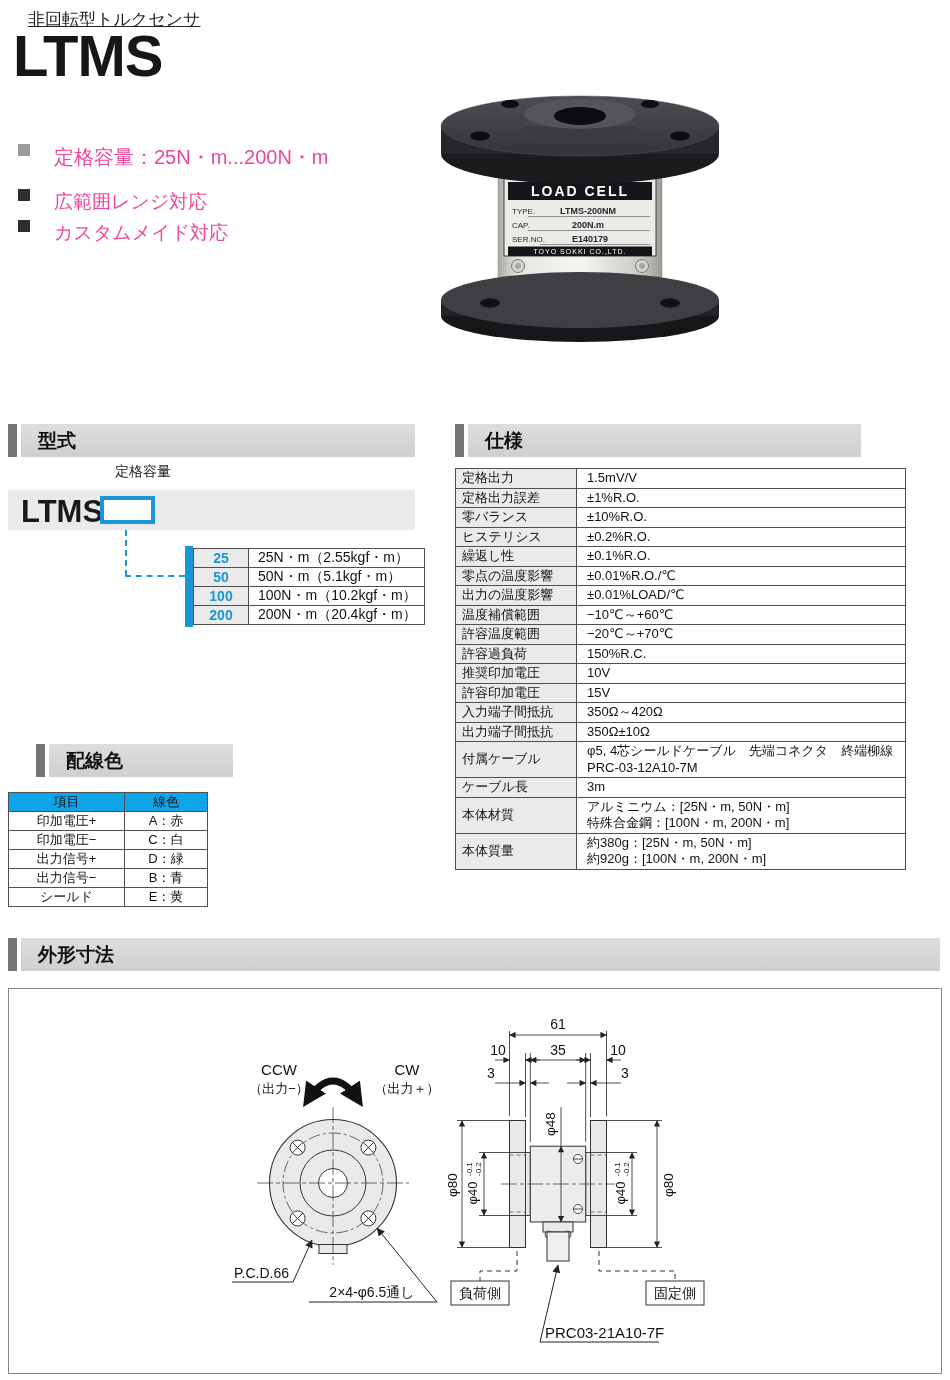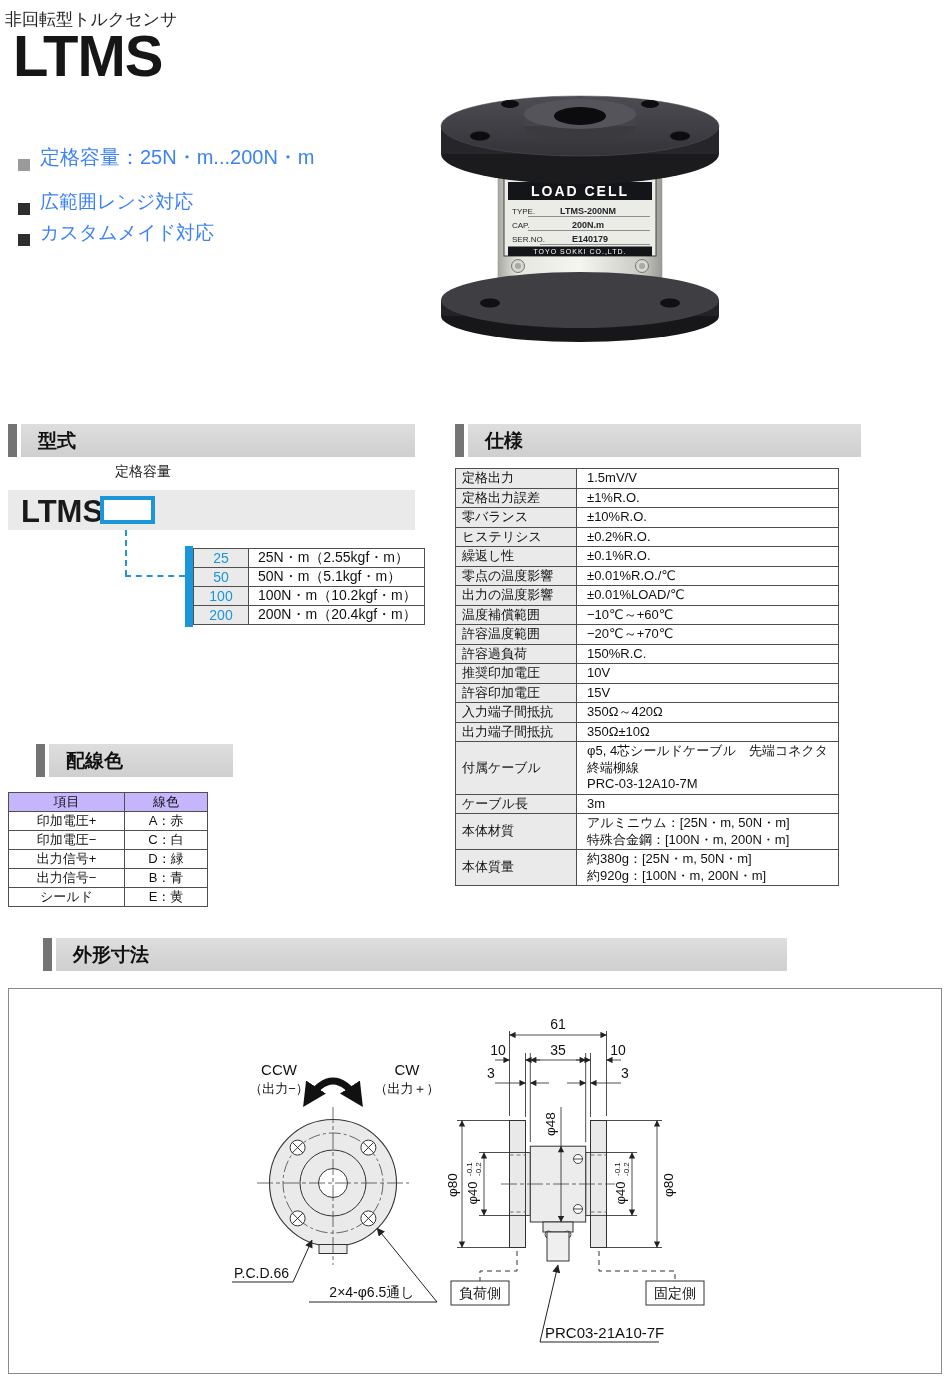--- a/index.html
+++ b/index.html
@@ -4,25 +4,25 @@
 <style>
   html,body{margin:0;padding:0;}
   body{
     width:950px;height:1380px;position:relative;background:#ffffff;
     font-family:"Liberation Sans","DejaVu Sans",sans-serif;color:#1c1c1c;
     overflow:hidden;
   }
   .abs{position:absolute;}
 
   
-  .subtitle{left:5px;top:8px;font-size:17px;color:#222;}
+  .subtitle{left:28px;top:8px;font-size:17px;color:#222;text-decoration:underline;}
   .big-title{left:13px;top:22px;font-size:58px;font-weight:bold;letter-spacing:-1px;color:#161616;}
 
   
-  .feature{left:18px;display:flex;align-items:flex-end;gap:10px;font-size:19px;color:#3b82f6;}
+  .feature{left:18px;display:flex;align-items:flex-start;gap:24px;font-size:19px;color:#ec4899;}
   .feature .sq{width:12px;height:12px;flex:0 0 12px;}
   .sq-gray{background:#9a9a9a;}
   .sq-dark{background:#2e2e2e;}
 
   
   .sec-head{height:33px;}
   .sec-bar{position:absolute;left:0;top:0;width:9px;height:33px;background:#747474;}
   .sec-panel{position:absolute;left:13px;right:0;top:0;height:33px;
     background:linear-gradient(#dedede,#cfcfcf);
     display:flex;align-items:center;padding-left:17px;box-sizing:border-box;
@@ -31,35 +31,35 @@
   
   .cap-label{left:115px;top:463px;font-size:14px;color:#222;}
   .model-strip{left:8px;top:490px;width:407px;height:40px;background:#eaeaea;}
   .model-prefix{left:21px;top:494px;font-size:31px;font-weight:bold;color:#1a1a1a;letter-spacing:0px;}
   .model-box{left:100px;top:496px;width:47px;height:20px;background:#fff;border:4px solid #1b96d8;}
   .dash-v{left:125px;top:530px;height:46px;width:0;border-left:2px dashed #1b96d8;}
   .dash-h{left:125px;top:575px;width:60px;height:0;border-top:2px dashed #1b96d8;}
   .cap-bar{left:185px;top:546px;width:8px;height:81px;background:#1b96d8;}
   table.capt{position:absolute;left:193px;top:548px;border-collapse:collapse;background:#fff;}
   table.capt td{border:1px solid #4f4f4f;font-size:14px;height:17px;padding:0 6px;}
-  table.capt td.code{background:#eaeaea;color:#1b96d8;font-weight:normal;text-align:center;width:42px;}
+  table.capt td.code{background:#eaeaea;color:#1b96d8;font-weight:bold;text-align:center;width:42px;}
   table.capt td.val{width:160px;padding-left:9px;color:#111;}
 
   
-  table.spec{position:absolute;left:455px;top:468px;width:384px;border-collapse:collapse;background:#fff;table-layout:fixed;}
+  table.spec{position:absolute;left:455px;top:468px;width:451px;border-collapse:collapse;background:#fff;table-layout:fixed;}
   table.spec td{border:1px solid #4f4f4f;font-size:13px;line-height:16.5px;padding:1px 6px;vertical-align:middle;color:#111;}
   table.spec td.sl{background:#eaeaea;width:108px;}
   table.spec td.sv{white-space:pre-line;padding-left:10px;}
 
   
   table.wire{position:absolute;left:8px;top:792px;border-collapse:collapse;background:#fff;}
   table.wire td{border:1px solid #4f4f4f;font-size:13px;height:18px;padding:0 4px;text-align:center;color:#111;}
   table.wire td.c1{width:107px;}
   table.wire td.c2{width:74px;}
-  table.wire tr.hed td{background:#c4b5fd;}
+  table.wire tr.hed td{background:#0ea5e9;}
 
   
   .draw-box{left:8px;top:988px;width:932px;height:384px;border:1px solid #8a8a8a;background:#fff;}
   svg text{font-family:"Liberation Sans","DejaVu Sans",sans-serif;}
 </style>
 </head>
 <body>
 
 <div class="abs subtitle">非回転型トルクセンサ</div>
 <div class="abs big-title">LTMS</div>
@@ -292,21 +292,21 @@
     <td class="c1">出力信号−</td>
     <td class="c2">B：青</td>
   </tr>
   <tr>
     <td class="c1">シールド</td>
     <td class="c2">E：黄</td>
   </tr>
 </tbody>
   </table>
 
-<div class="abs sec-head" style="left:8px;top:938px;width:744px;margin-left:35px;">
+<div class="abs sec-head" style="left:8px;top:938px;width:932px;">
   <div class="sec-bar"></div>
   <div class="sec-panel">外形寸法</div>
 </div>
 
 <div class="abs draw-box">
 <svg viewBox="0 0 932 382" width="932" height="382">
   <defs>
     <marker id="ar" viewBox="0 0 10 10" refX="9.5" refY="5" markerWidth="11" markerHeight="8" orient="auto-start-reverse">
       <path d="M0,0 L10,5 L0,10 z" fill="#222"></path>
     </marker>

